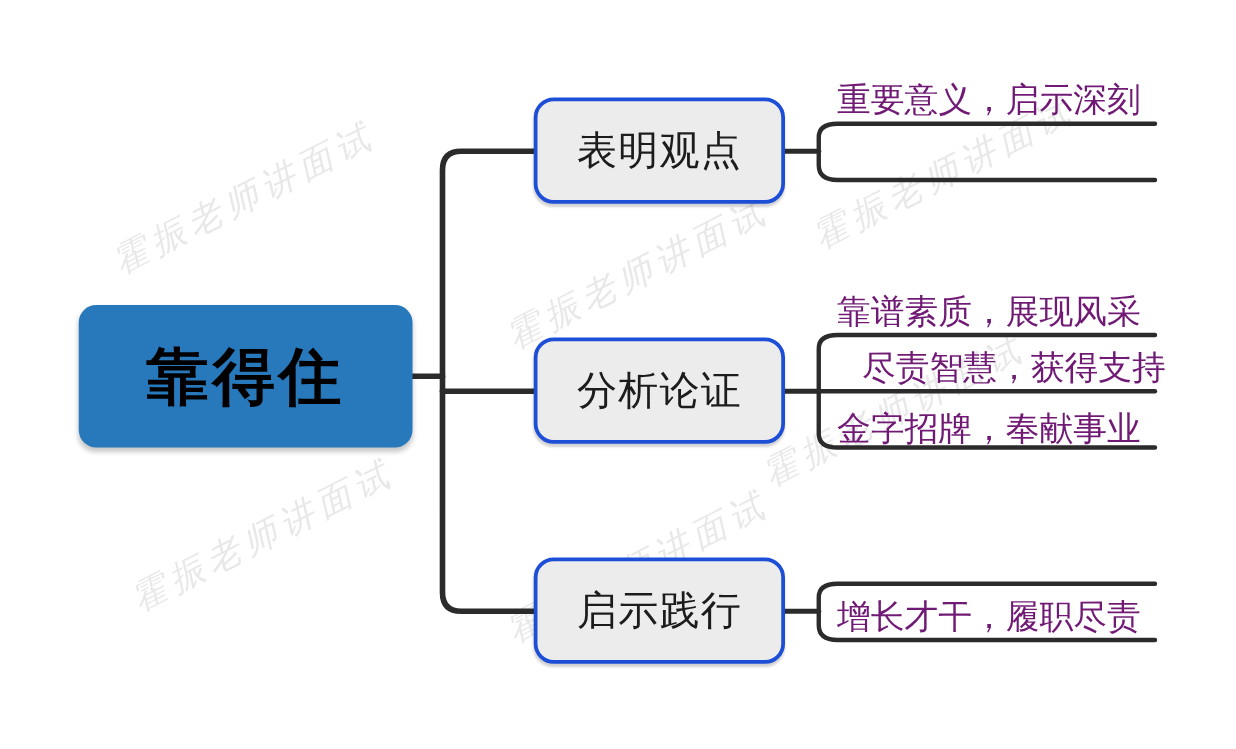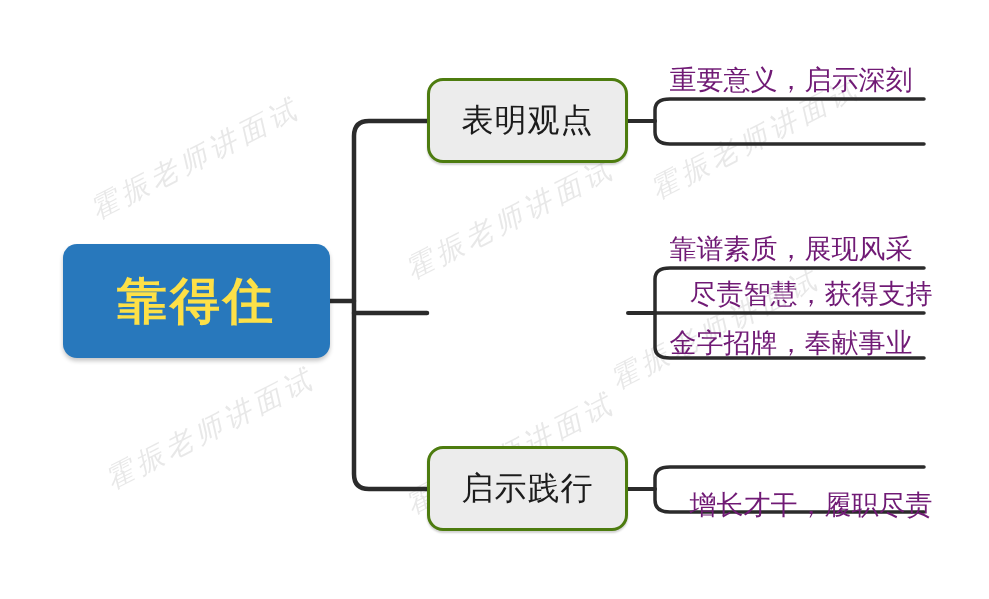--- a/index.html
+++ b/index.html
@@ -14,27 +14,27 @@
   .node{
     position:absolute;
     box-sizing:border-box;
     display:flex;align-items:center;justify-content:center;
   }
   .root-node{
     left:63px;top:244px;width:267px;height:114px;
     background:#2878bc;
     border-radius:14px;
     box-shadow:0 3px 4px rgba(0,0,0,0.22);
-    color:#fde047;
+    color:#000000;
     font-size:50px;font-weight:bold;letter-spacing:3px;
   }
   .branch-node{
     left:427px;width:201px;height:85px;
     background:#ececec;
-    border:3px solid #4d7c0f;
+    border:3px solid #1d4ed8;
     border-radius:16px;
     box-shadow:0 2px 2px rgba(0,0,0,0.18);
     color:#1c1c1c;
     font-size:32px;font-weight:500;letter-spacing:1px;
   }
   .branch-1{top:78px;}
   .branch-2{top:270px;}
   .branch-3{top:446px;}
   .leaf{
     position:absolute;
@@ -84,25 +84,28 @@
     <path d="M 924 467 H 670 Q 655 467 655 478 V 500 Q 655 512 670 512 H 924" stroke-width="3.5"></path>
   </svg>
 
   <div class="node root-node">
     <span>靠得住</span>
   </div>
 
   <div class="node branch-node branch-1">
     <span>表明观点</span>
   </div>
+  <div class="node branch-node branch-2">
+    <span>分析论证</span>
+  </div>
   <div class="node branch-node branch-3">
     <span>启示践行</span>
   </div>
 
   <div class="leaf" style="top:63px;">重要意义，启示深刻</div>
 
   <div class="leaf" style="top:232px;">靠谱素质，展现风采</div>
   <div class="leaf" style="top:277px;margin-left:20px;">尽责智慧，获得支持</div>
   <div class="leaf" style="top:326px;">金字招牌，奉献事业</div>
 
-  <div class="leaf" style="top:488px;margin-left:20px;">增长才干，履职尽责</div>
+  <div class="leaf" style="top:476px;">增长才干，履职尽责</div>
 
 </div>
 
 </body></html>

